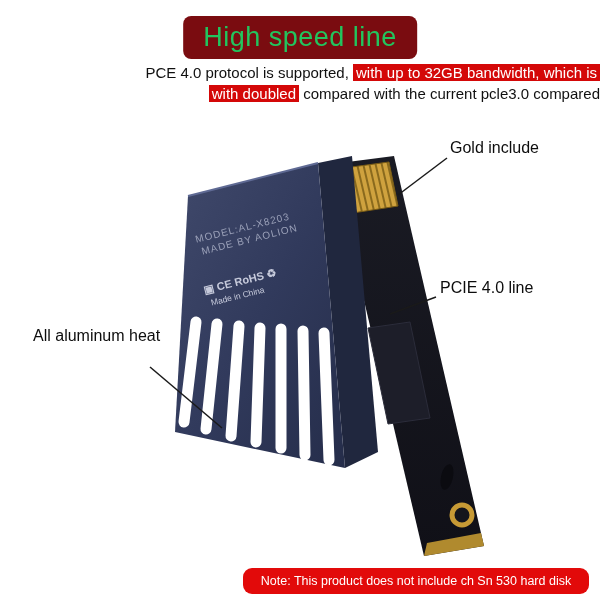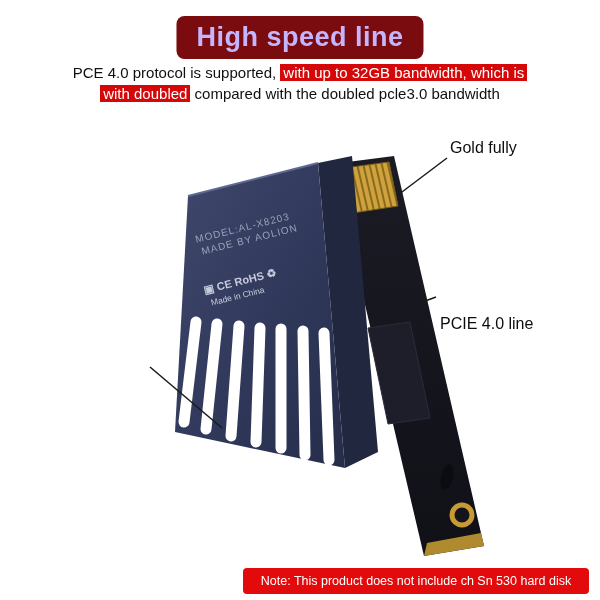--- a/index.html
+++ b/index.html
@@ -3,35 +3,35 @@
 <meta charset="utf-8">
 <style>
   html,body{margin:0;padding:0;}
   body{
     width:600px;height:600px;background:#ffffff;position:relative;overflow:hidden;
     font-family:"Liberation Sans",sans-serif;
   }
   .stage{position:absolute;inset:0;width:600px;height:600px;}
   .title-badge{
     position:absolute;top:16px;left:50%;transform:translateX(-50%);
-    background:#7a0c10;color:#c4b5fd;font-weight:bold;font-size:27px;
+    background:#7a0c10;color:#22c55e;font-weight:normal;font-size:27px;
     padding:6px 20px;border-radius:8px;white-space:nowrap;letter-spacing:.5px;
   }
   .desc{
-    position:absolute;top:62px;left:0;width:600px;text-align:center;
+    position:absolute;top:62px;left:0;width:600px;text-align:right;
     font-size:15px;line-height:1.42;color:#101010;
   }
   .hl{background:#d40808;color:#ffffff;padding:0 3px;}
   .callout{position:absolute;color:#0d0d0d;font-size:16px;}
   .callout.gold{left:450px;top:139px;}
-  .callout.pcie{left:440px;top:279px;margin-top:36px;}
+  .callout.pcie{left:440px;top:279px;}
   .callout.shell{left:33px;top:326px;line-height:1.3;}
   .note{
     position:absolute;left:243px;top:568px;width:346px;height:26px;
-    background:#e20a0a;color:#ffffff;font-size:12.5px;border-radius:4px;
+    background:#e20a0a;color:#ffffff;font-size:12.5px;border-radius:9px;
     display:flex;align-items:center;justify-content:center;white-space:nowrap;
   }
   svg.scene{position:absolute;left:0;top:0;}
 </style>
 </head>
 <body>
 
 <div class="stage">
 
   <svg class="scene" width="600" height="600" viewBox="0 0 600 600">
@@ -90,24 +90,24 @@
       <line x1="150" y1="367" x2="222" y2="428"></line>
     </g>
   </svg>
 
   <div class="title-badge">
     <span>High speed line</span>
   </div>
 
   <div class="desc">
     <span><span>PCE 4.0 protocol is supported, </span><span class="hl">with up to 32GB bandwidth, which is</span></span><br>
-    <span><span class="hl">with doubled</span><span> compared with the doubled pcle3.0 bandwidth</span></span>
+    <span><span class="hl">with doubled</span><span> compared with the current pcle3.0 compared</span></span>
   </div>
 
-  <div class="callout gold">Gold fully</div>
+  <div class="callout gold">Gold include</div>
   <div class="callout pcie">PCIE 4.0 line</div>
   <div class="callout shell">
-    <br>
+    <span>All aluminum heat</span><br>
   </div>
 
   <div class="note">Note: This product does not include ch Sn 530 hard disk</div>
 
 </div>
 
 </body></html>

